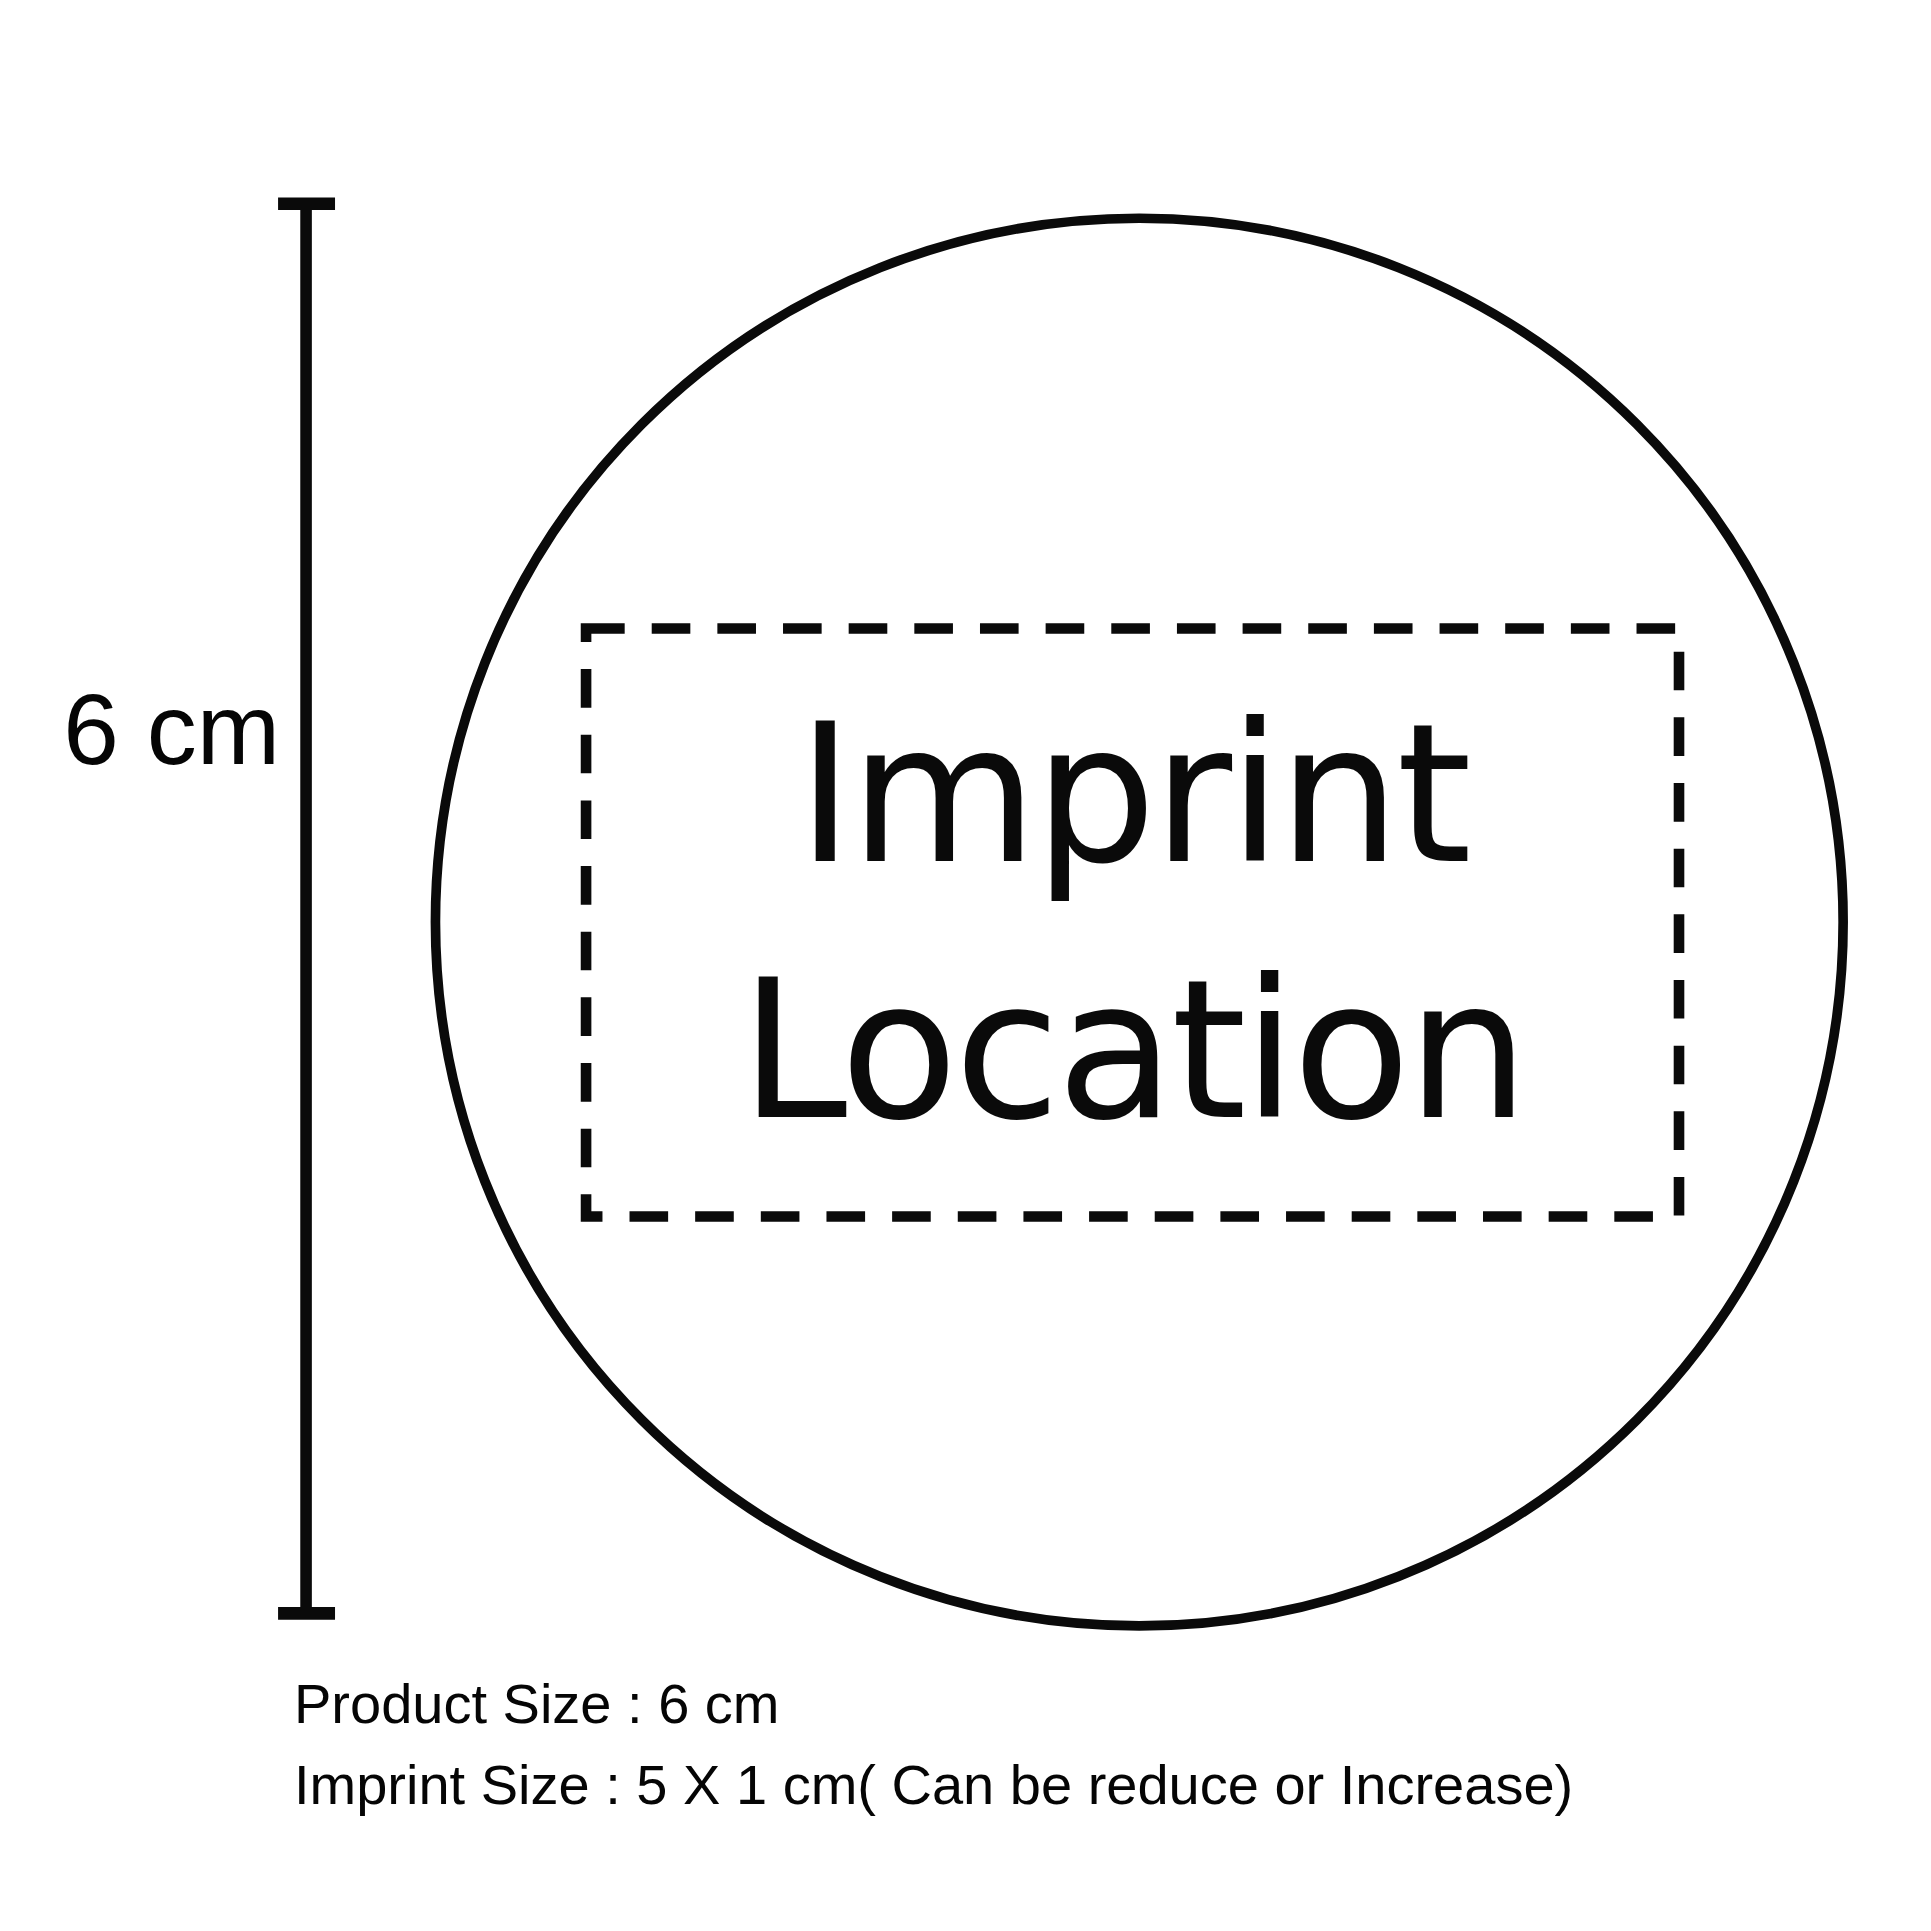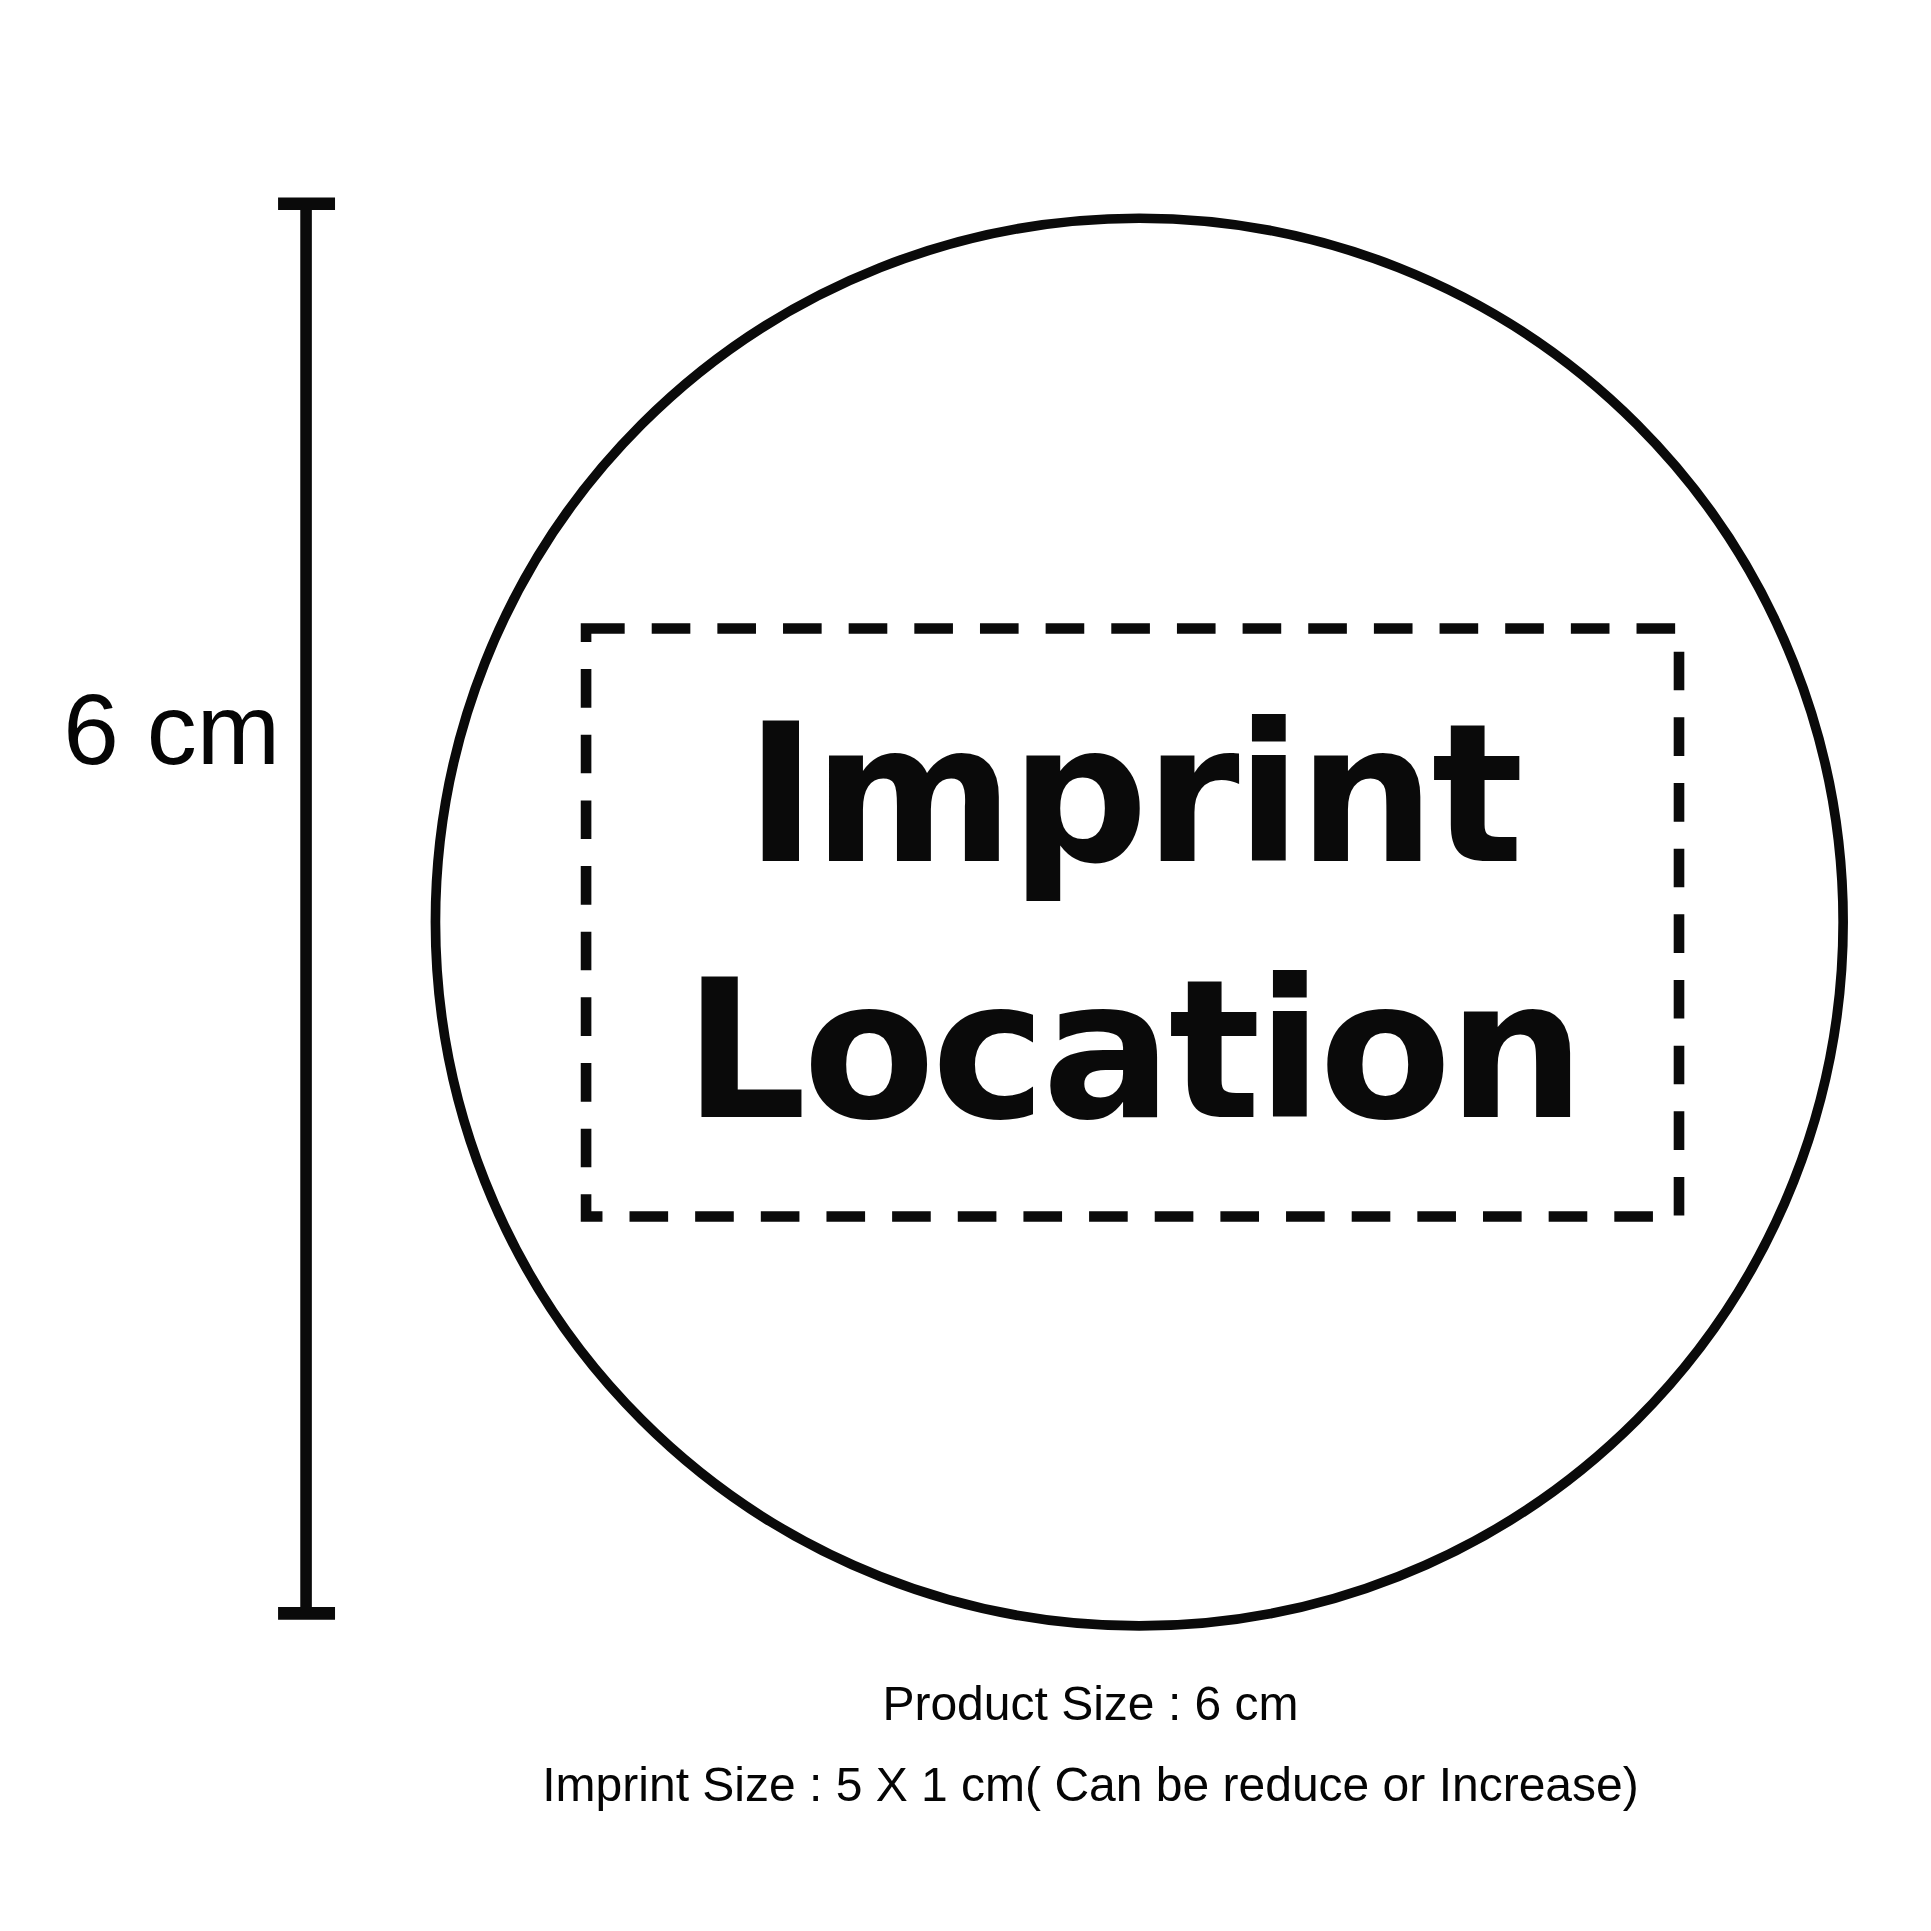--- a/index.html
+++ b/index.html
@@ -28,21 +28,21 @@
     left: 586px;
     top: 629px;
     width: 1093px;
     height: 588px;
     display: flex;
     flex-direction: column;
     align-items: center;
     justify-content: center;
     text-align: center;
     font-family: "DejaVu Sans", sans-serif;
-    font-weight: bold;
+    font-weight: normal;
     font-size: 193px;
     line-height: 256px;
     letter-spacing: -0.02em;
     color: #0a0a0a;
     white-space: nowrap;
   }
   .dim-label {
     position: absolute;
     left: 0px;
     top: 659px;
@@ -52,25 +52,24 @@
     line-height: 1;
     color: #050505;
     white-space: nowrap;
     margin-top: 20px;
   }
   .captions {
     position: absolute;
     left: 294px;
     top: 1663px;
     width: 1593px;
-    font-size: 48px;
+    font-size: 56px;
     line-height: 81px;
     color: #050505;
     white-space: nowrap;
-    text-align: center;
   }
 </style>
 </head>
 <body>
 
 <div class="canvas">
 
   <svg class="diagram-layer" viewBox="0 0 2000 2000">
 
     <circle cx="1180" cy="955" r="729" fill="none" stroke="#0a0a0a" stroke-width="10"></circle>

